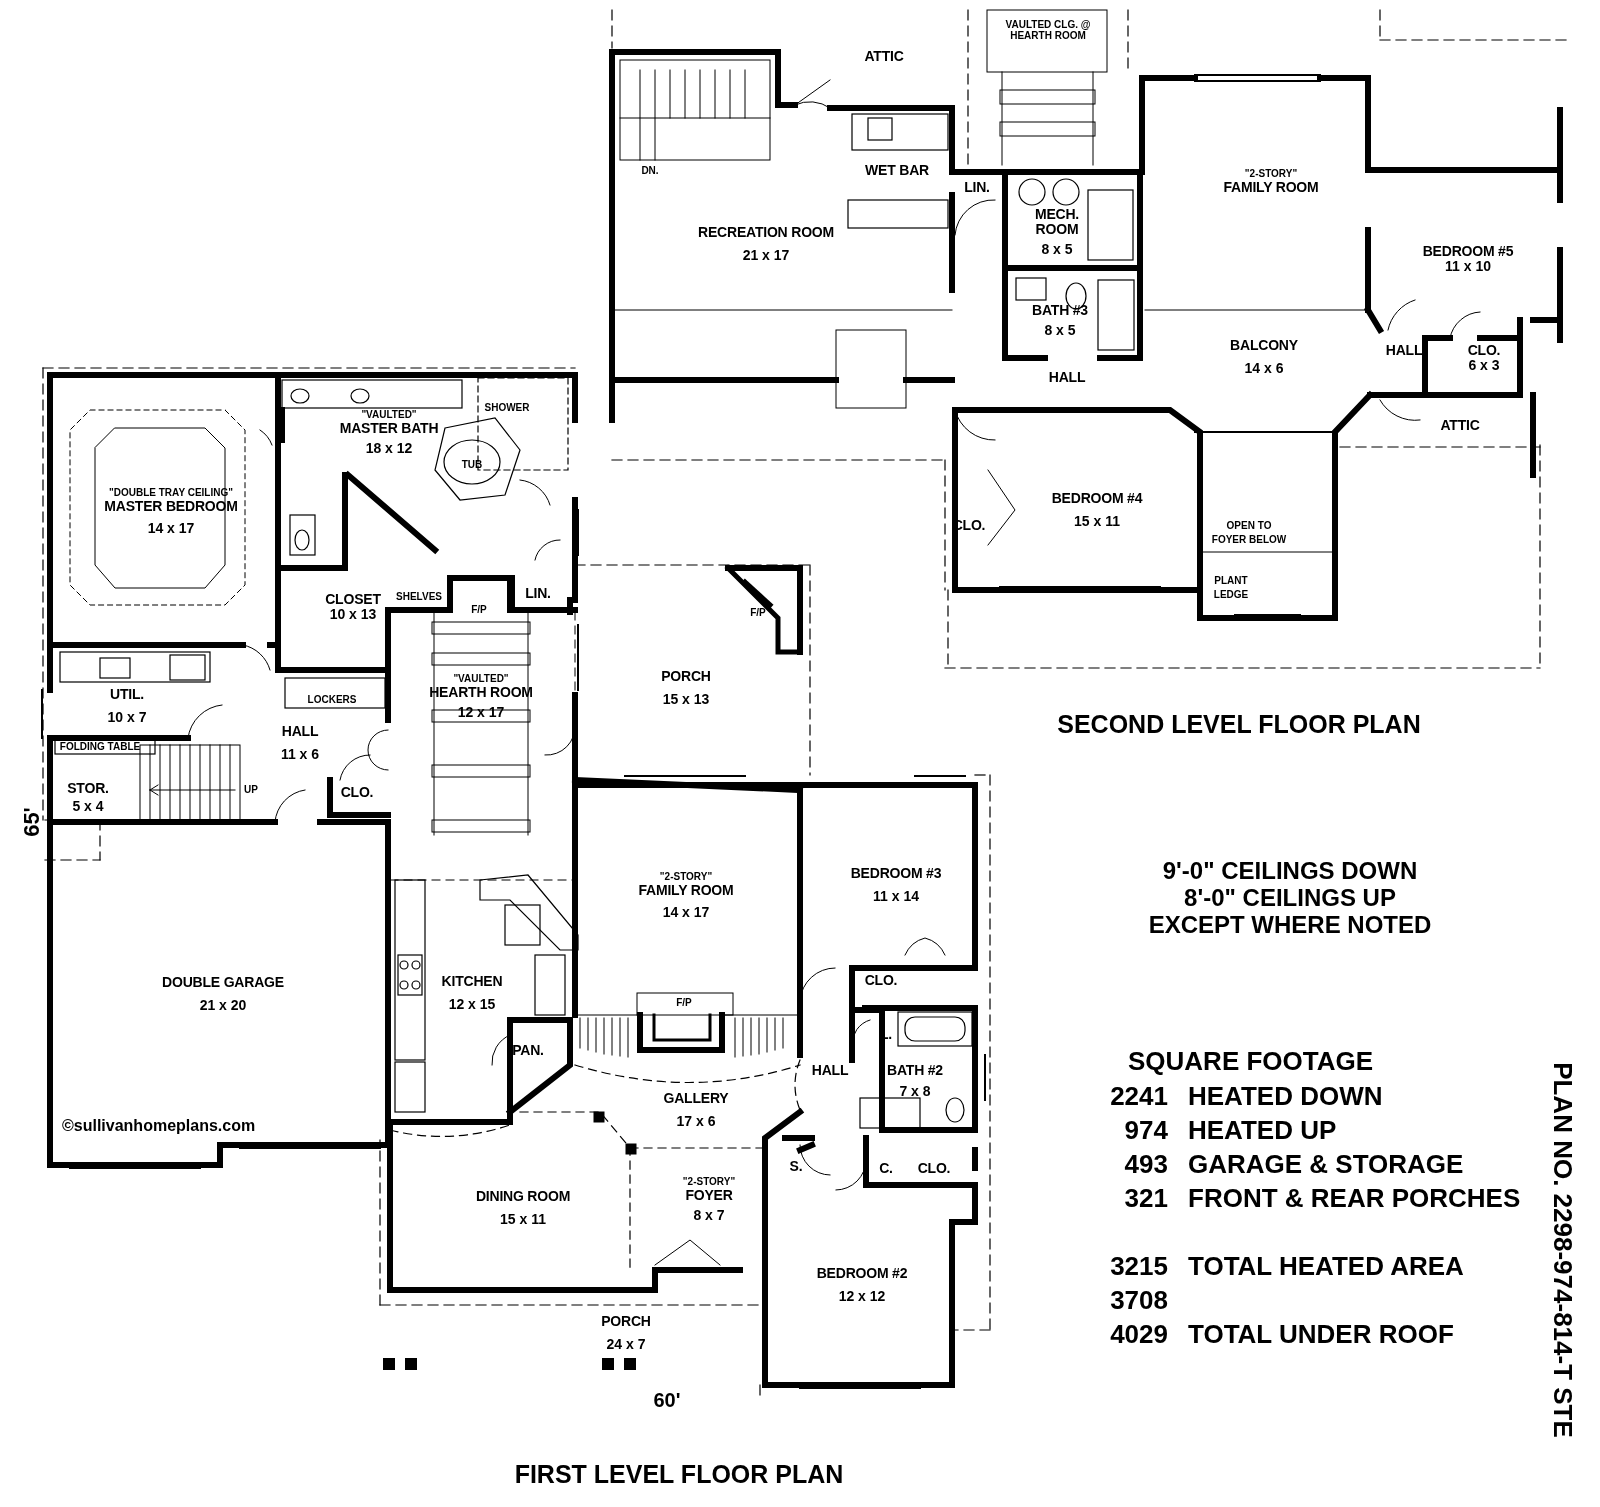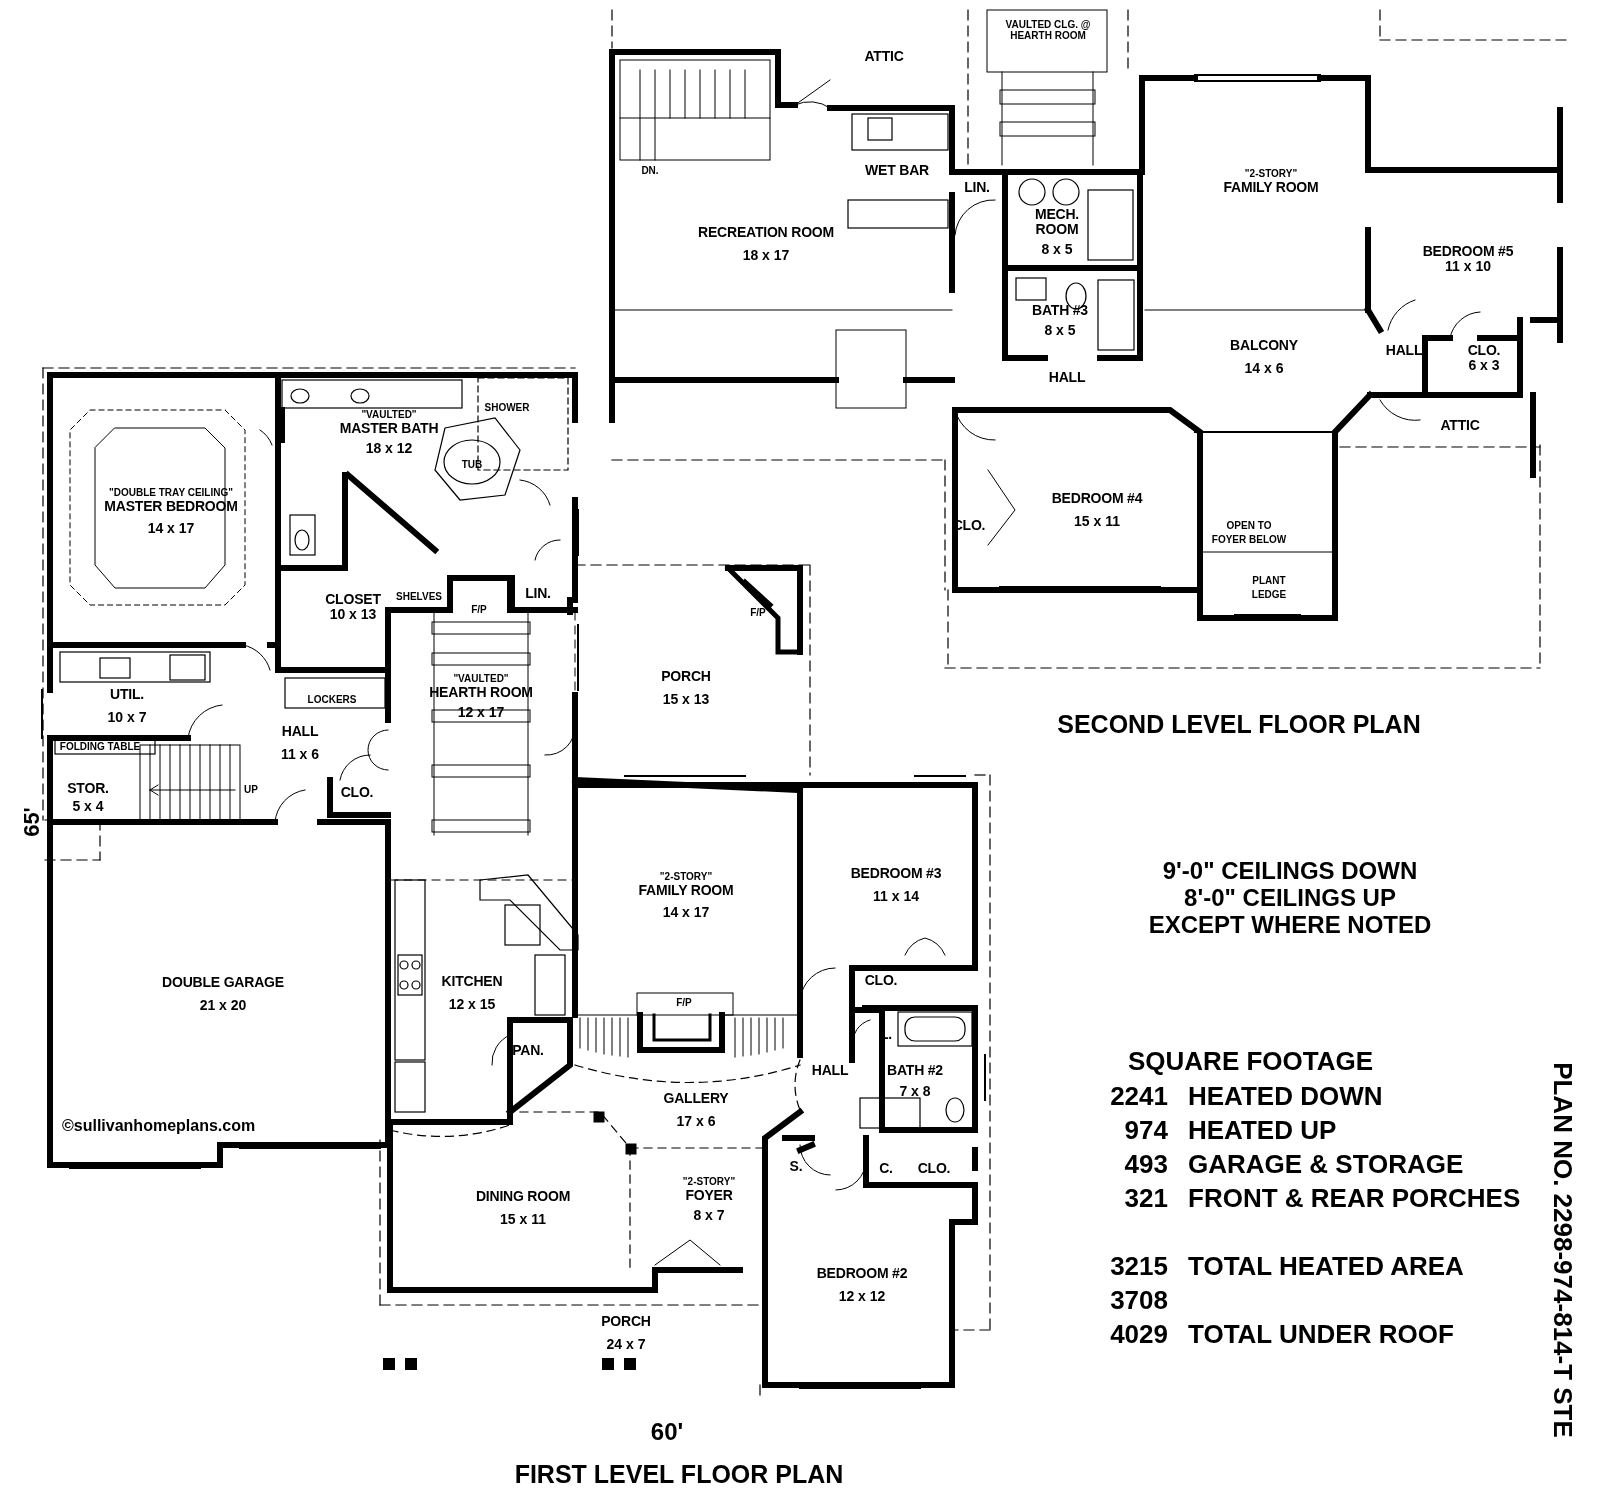--- a/index.html
+++ b/index.html
@@ -6,21 +6,21 @@
   body { width: 1600px; height: 1507px; position: relative; overflow: hidden;
          font-family: "Liberation Sans", "DejaVu Sans", sans-serif; color: #000; }
   svg.plan { position: absolute; left: 0; top: 0; }
   .lbl { position: absolute; transform: translate(-50%, -50%); text-align: center;
          font-weight: bold; white-space: nowrap; line-height: 1.05; color: #000; }
   .room-name { font-size: 14px; letter-spacing: -0.2px; }
   .room-dim { font-size: 14px; font-weight: bold; }
   .room-note { font-size: 10px; }
   .tiny { font-size: 10px; }
   .big-title { font-size: 25px; letter-spacing: 0px; }
-  .dim-text { font-size: 24px; margin-top: 32px; }
+  .dim-text { font-size: 20px; }
   .ceilings { position: absolute; left: 1290px; top: 898px; transform: translate(-50%,-50%);
               font-size: 24px; font-weight: bold; text-align: center; line-height: 1.12; }
   .sqft { position: absolute; left: 1110px; top: 1046px; font-weight: bold; font-size: 26px; }
   .sqft .hdr { margin-left: 18px; margin-bottom: 4px; }
   .sqft .row { display: flex; height: 34px; align-items: flex-start; }
   .sqft .num { width: 58px; text-align: right; margin-right: 20px; }
   .sqft .gap { height: 34px; }
   .plan-no { position: absolute; left: 1562px; top: 1250px;
              transform: translate(-50%,-50%) rotate(90deg); font-size: 26px; font-weight: bold;
              white-space: nowrap; }
@@ -345,21 +345,21 @@
 <div>
   <div class="lbl room-name" style="left:884px;top:56px">ATTIC</div>
   <div class="lbl tiny" style="left:1048px;top:30px">
     <div>VAULTED CLG. @</div>
     <div>HEARTH ROOM</div>
   </div>
   <div class="lbl tiny" style="left:650px;top:171px">DN.</div>
   <div class="lbl room-name" style="left:897px;top:170px">WET BAR</div>
   <div class="lbl" style="left:766px;top:244px">
     <div class="room-name">RECREATION ROOM</div>
-    <div class="room-dim" style="margin-top:8px">18 x 17</div>
+    <div class="room-dim" style="margin-top:8px">21 x 17</div>
   </div>
   <div class="lbl room-name" style="left:977px;top:187px">LIN.</div>
   <div class="lbl" style="left:1057px;top:232px">
     <div class="room-name">MECH.</div>
     <div class="room-name">ROOM</div>
     <div class="room-dim" style="margin-top:6px">8 x 5</div>
   </div>
   <div class="lbl" style="left:1060px;top:320px">
     <div class="room-name">BATH #3</div>
     <div class="room-dim" style="margin-top:5px">8 x 5</div>
@@ -385,21 +385,21 @@
   <div class="lbl room-name" style="left:1460px;top:425px">ATTIC</div>
   <div class="lbl" style="left:1097px;top:510px">
     <div class="room-name">BEDROOM #4</div>
     <div class="room-dim" style="margin-top:8px">15 x 11</div>
   </div>
   <div class="lbl room-name" style="left:969px;top:525px">CLO.</div>
   <div class="lbl tiny" style="left:1249px;top:533px">
     <div>OPEN TO</div>
     <div style="margin-top:3px">FOYER BELOW</div>
   </div>
-  <div class="lbl tiny" style="left:1269px;top:588px">
+  <div class="lbl tiny" style="left:1231px;top:588px">
     <div>PLANT</div>
     <div style="margin-top:3px">LEDGE</div>
   </div>
   <div class="lbl big-title" style="left:1239px;top:724px">SECOND LEVEL FLOOR PLAN</div>
 </div>
 
 <div>
   <div class="lbl" style="left:171px;top:512px">
     <div class="room-note">"DOUBLE TRAY CEILING"</div>
     <div class="room-name">MASTER BEDROOM</div>

